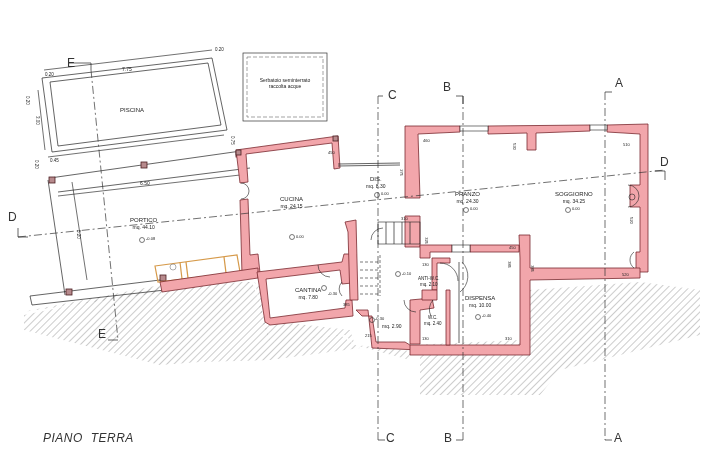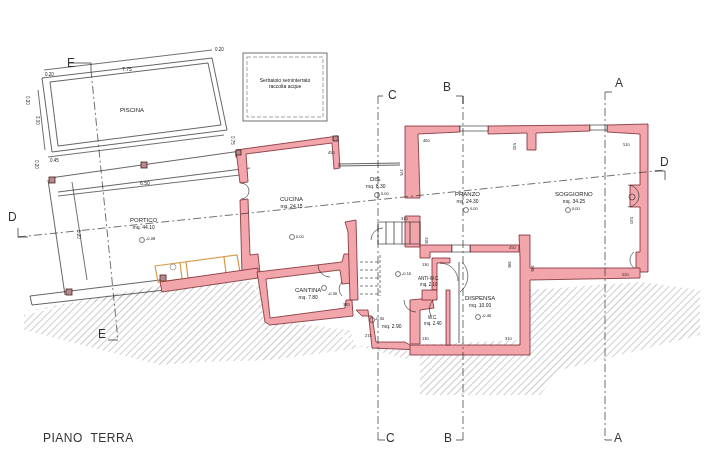--- a/index.html
+++ b/index.html
@@ -176,21 +176,21 @@
   <span style="position:absolute;left:98px;top:327px;font-size:12px;color:#333;">E</span>
   <span style="position:absolute;left:8px;top:210px;font-size:12px;color:#333;">D</span>
   <span style="position:absolute;left:660px;top:155px;font-size:12px;color:#333;">D</span>
   <span style="position:absolute;left:388px;top:88px;font-size:12px;color:#333;">C</span>
   <span style="position:absolute;left:443px;top:80px;font-size:12px;color:#333;">B</span>
   <span style="position:absolute;left:615px;top:76px;font-size:12px;color:#333;">A</span>
   <span style="position:absolute;left:386px;top:431px;font-size:12px;color:#333;">C</span>
   <span style="position:absolute;left:444px;top:431px;font-size:12px;color:#333;">B</span>
   <span style="position:absolute;left:614px;top:431px;font-size:12px;color:#333;">A</span>
 
-  <span style="position:absolute;left:43px;top:431px;font-size:12px;color:#333;letter-spacing:0.5px;word-spacing:4px;">PIANO TERRA</span>
+  <span style="position:absolute;left:43px;top:431px;font-size:12px;color:#333;letter-spacing:0.5px;word-spacing:4px;font-style:italic;">PIANO TERRA</span>
 
   <div style="position:absolute;left:250px;top:77px;width:70px;text-align:center;font-size:5px;line-height:6px;color:#222;">
     <div>Serbatoio seminterrato</div>
     <div>raccolta acque</div>
   </div>
 
   <span style="position:absolute;left:120px;top:107px;font-size:6px;color:#222;">PISCINA</span>
 
   <div style="position:absolute;left:130px;top:217px;font-size:6px;line-height:7px;color:#222;text-align:center;">
     <div>PORTICO</div>

